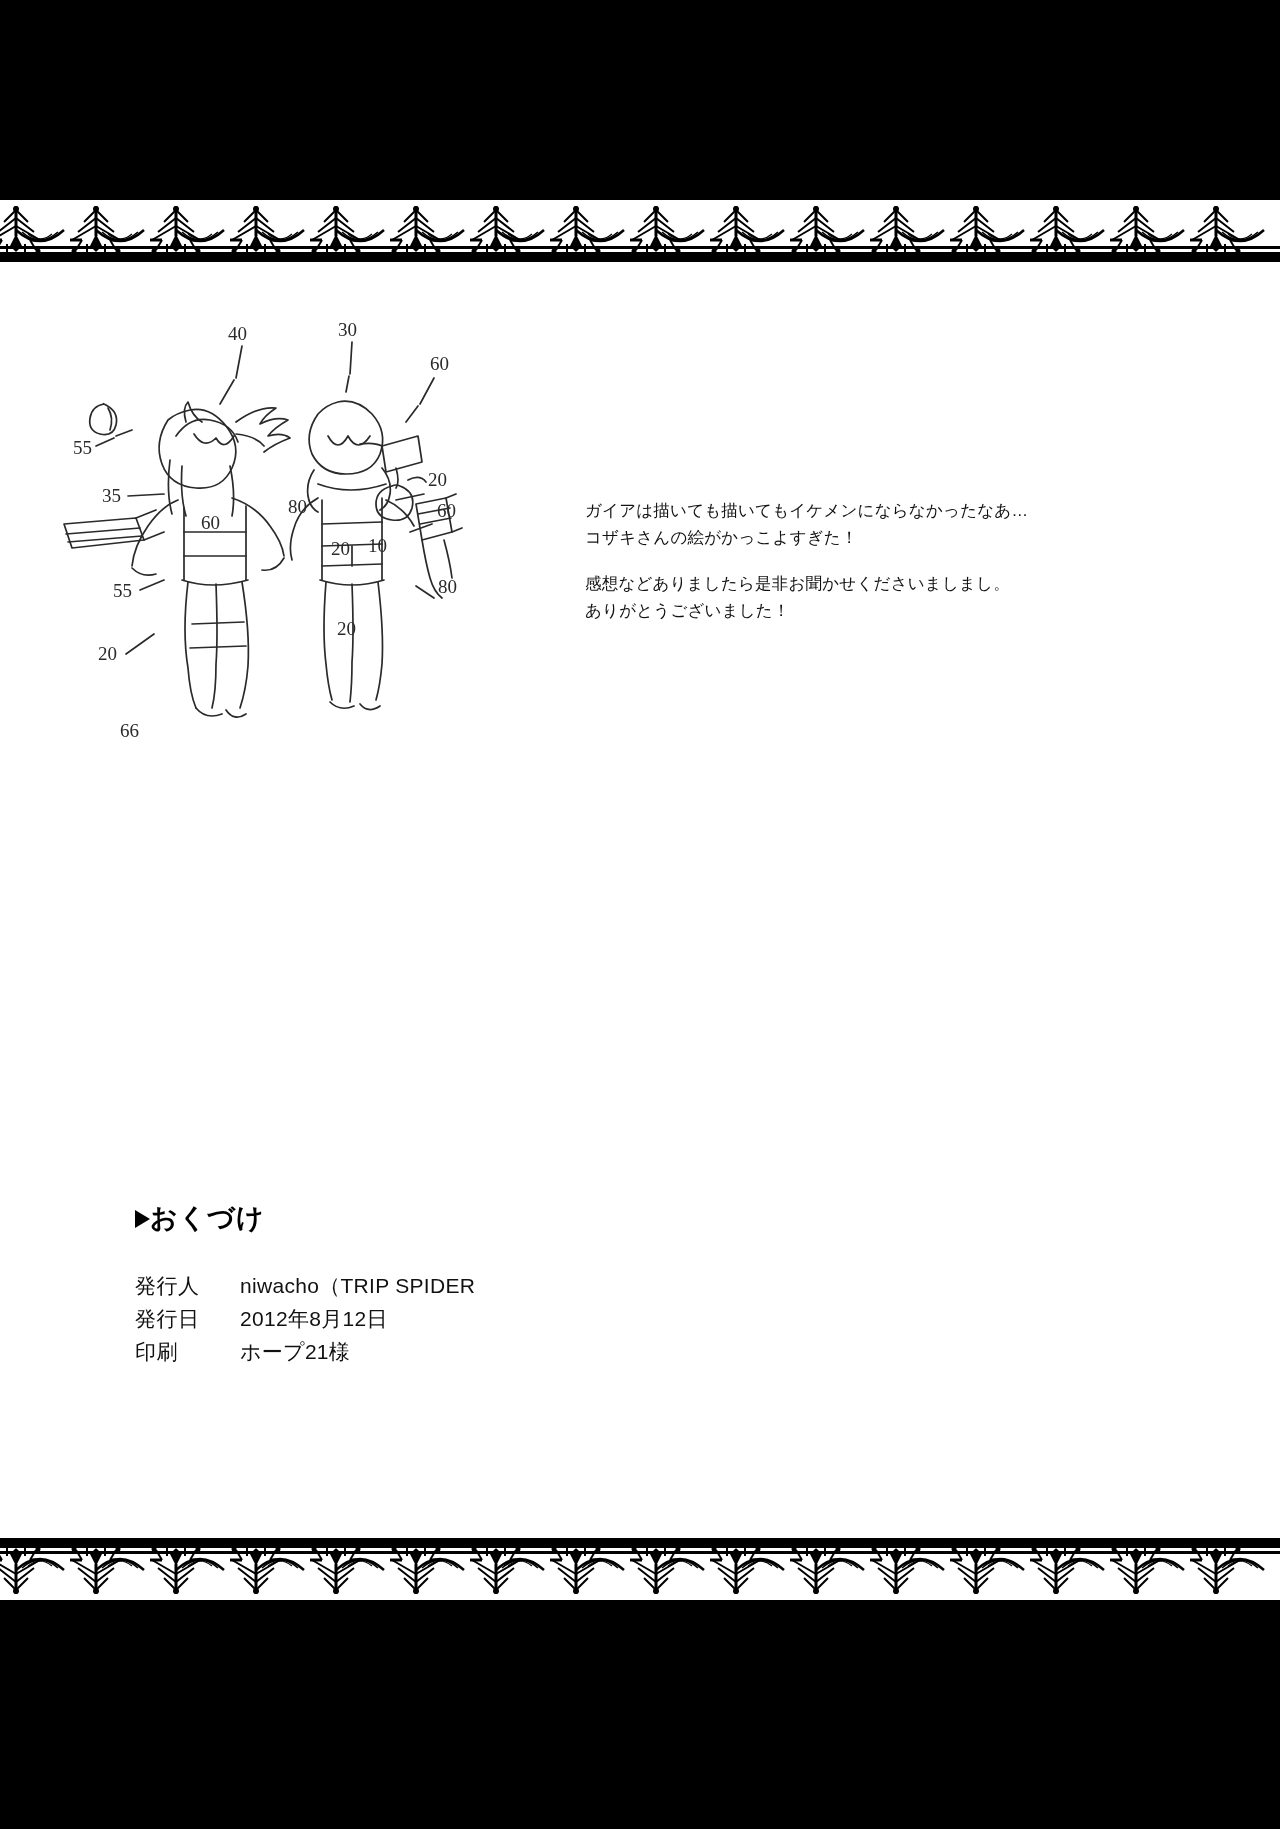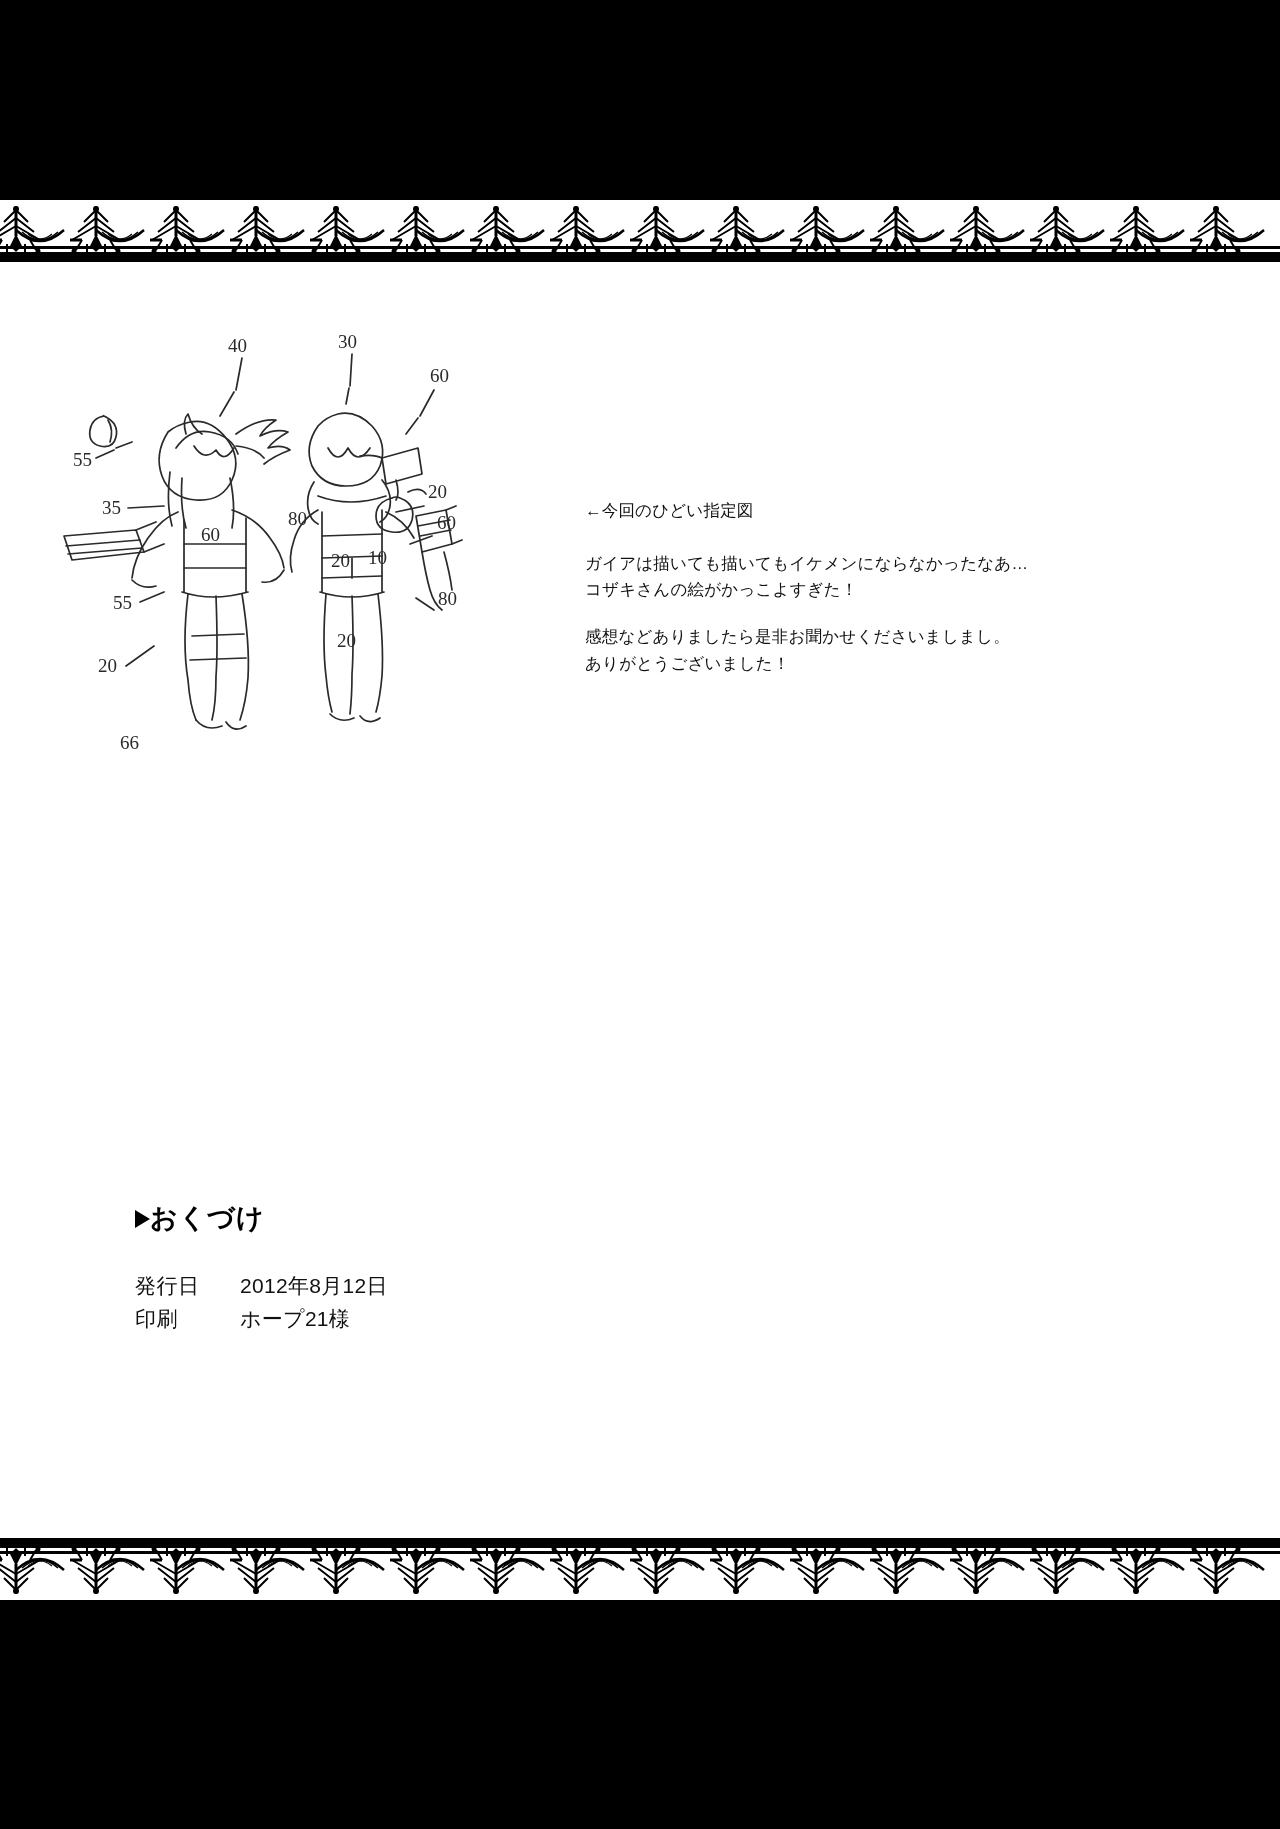--- a/index.html
+++ b/index.html
@@ -38,21 +38,21 @@
   }
   #lace-bottom {
     top: 1538px;
   }
   .lace svg { display: block; }
 
   
   #sketch-figure {
     position: absolute;
     left: 60px;
-    top: 330px;
+    top: 318px;
     width: 480px;
     height: 470px;
   }
   #sketch-figure svg { display: block; }
 
   
   #afterword {
     position: absolute;
     left: 585px;
     top: 497px;
@@ -283,33 +283,36 @@
     <path d="M260 262 q32 10 64 0"></path>
 
     <path d="M266 264 q-4 50 0 82 q2 22 6 36"></path>
     <path d="M292 266 q2 52 0 78 q0 22 -2 40"></path>
     <path d="M318 264 q6 50 4 82 q-2 22 -6 36"></path>
     <path d="M270 384 q10 10 24 4 M300 386 q8 10 20 2"></path>
   </svg>
 </div>
 
 <div id="afterword">
-  <p class="para arrow-line">←今回のひどい指定図</p>
   <p class="para">ガイアは描いても描いてもイケメンにならなかったなあ…
 コザキさんの絵がかっこよすぎた！</p>
   <p class="para">感想などありましたら是非お聞かせくださいましまし。
 ありがとうございました！</p>
 </div>
 
 <div id="colophon">
   <div id="colophon-heading">
     <span class="tri"></span>
     <span>おくづけ</span>
   </div>
 
+  <div class="colophon-row">
+    <span class="colophon-label">発行人</span>
+    <span class="colophon-value">niwacho（TRIP SPIDER</span>
+  </div>
   <div class="colophon-row">
     <span class="colophon-label">発行日</span>
     <span class="colophon-value">2012年8月12日</span>
   </div>
   <div class="colophon-row">
     <span class="colophon-label">印刷</span>
     <span class="colophon-value">ホープ21様</span>
   </div>
 </div>
 

